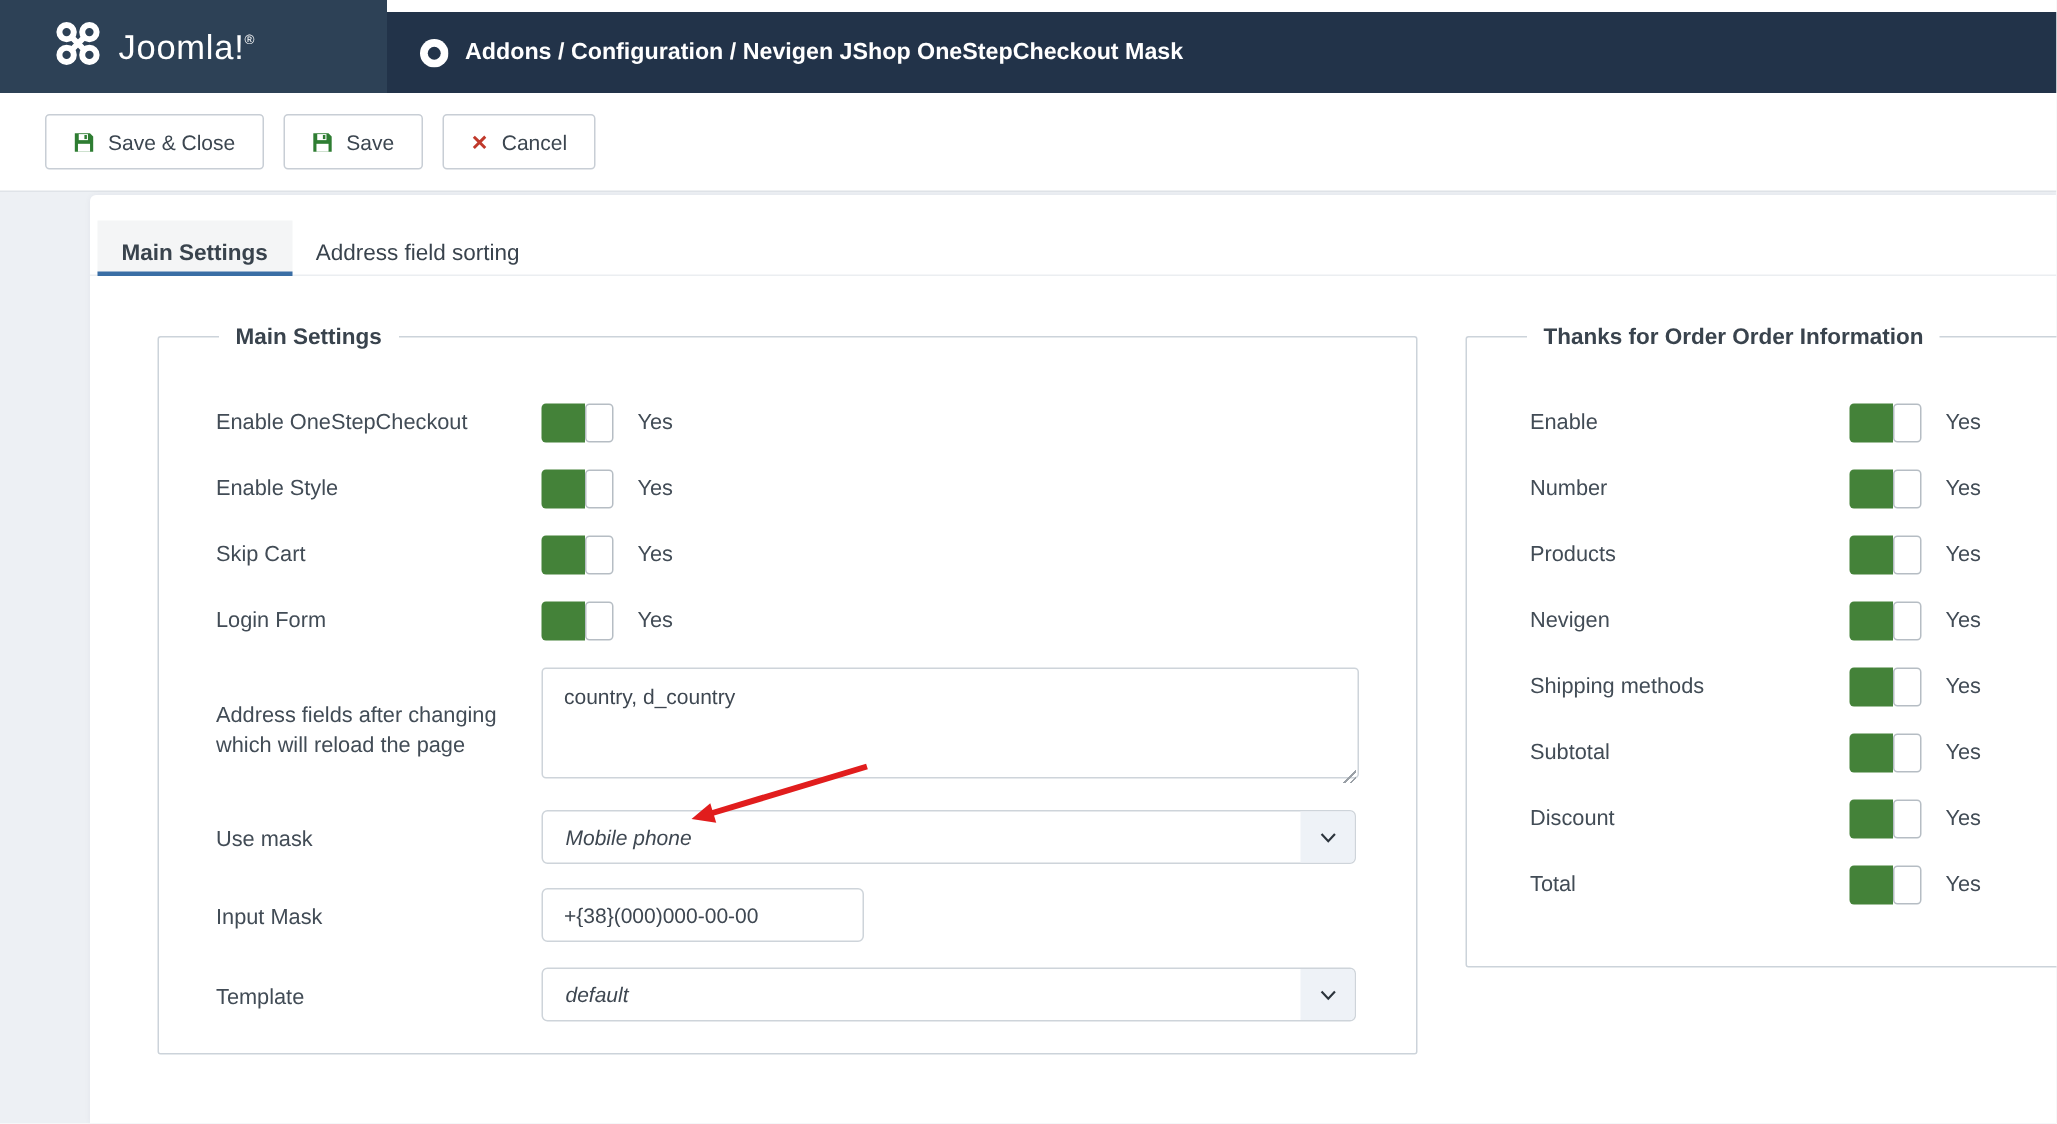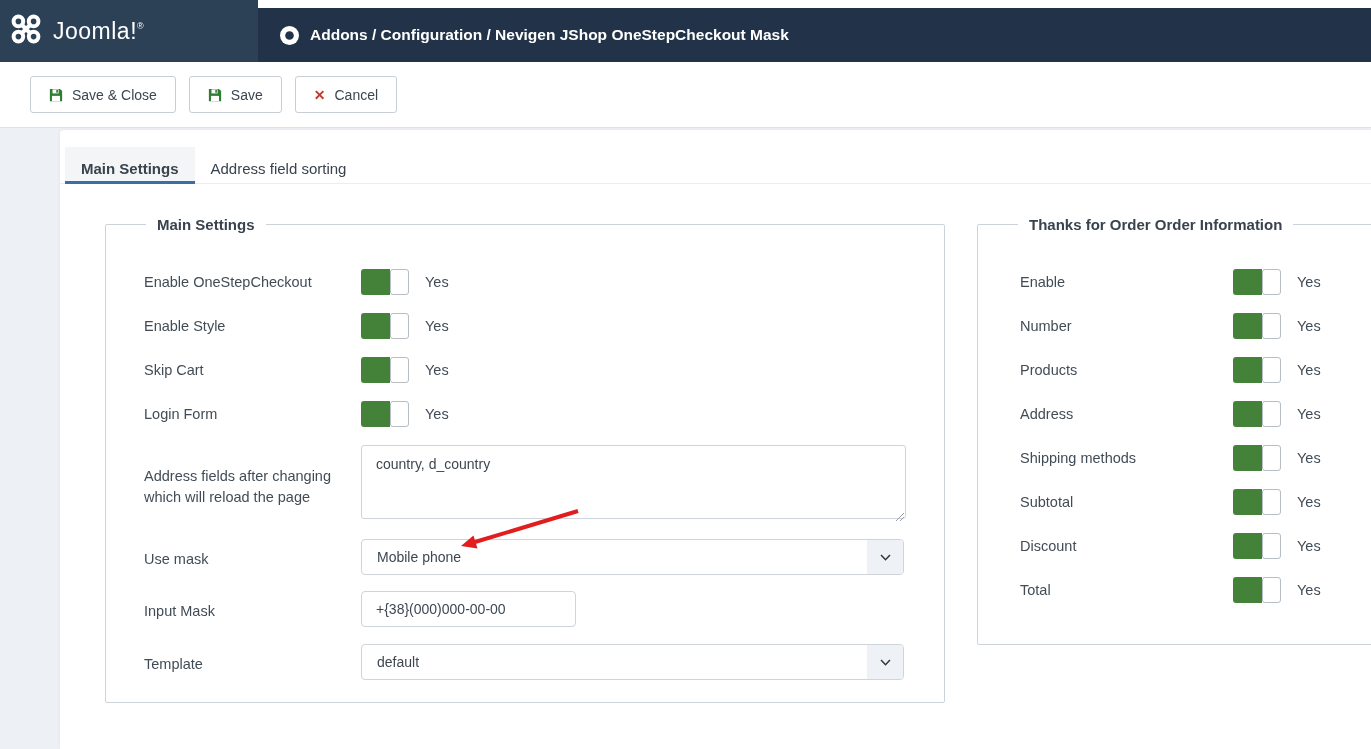--- a/index.html
+++ b/index.html
@@ -9,21 +9,21 @@
     background:#edf0f4;
     position:relative;
     color:#424c56;
   }
   
   .top-area { position:absolute; top:0; left:0; right:0; height:128px; background:#fff; border-bottom:1px solid #dfe3e8; }
 
   
   .logo-block {
     position:absolute; top:0; left:0; width:258px; height:62px;
-    background:#2d4156; display:flex; align-items:center; padding-left:10px; gap:11px;
+    background:#2d4156; display:flex; align-items:center; padding-left:36px; gap:11px;
     cursor:pointer;
   }
   .logo-text { color:#fff; font-size:23px; letter-spacing:.5px; }
   .logo-text sup { font-size:9px; vertical-align:10px; }
   .crumb-bar {
     position:absolute; top:8px; left:258px; right:0; height:54px;
     background:#223349; display:flex; align-items:center; padding-left:22px; gap:11px;
   }
   .crumb-text { color:#fff; font-size:15.5px; font-weight:600; }
 
@@ -84,21 +84,21 @@
   .grip {
     position:absolute; right:2px; bottom:2px; width:10px; height:10px; pointer-events:none;
     background:repeating-linear-gradient(135deg, transparent 0 2px, #9aa0a6 2px 3px);
     clip-path:polygon(100% 0, 100% 100%, 0 100%);
   }
   .ta-wrap { position:relative; width:545px; }
   .select {
     position:relative; width:545px; height:36px; border:1px solid #ced4da; border-radius:4px;
     background:#fff; display:flex; align-items:center; cursor:pointer;
   }
-  .sel-val { font-size:14px; color:#3e4751; padding-left:15px; }
+  .sel-val { font-size:14px; color:#3e4751; padding-left:15px;font-style:italic; }
   .sel-cap {
     position:absolute; top:0; right:0; width:36px; height:34px;
     background:#eef2f7; border-radius:0 3px 3px 0;
     display:flex; align-items:center; justify-content:center;
   }
   .tinput {
     width:215px; height:36px; border:1px solid #ced4da; border-radius:4px;
     font-size:14px; color:#3e4751; padding:0 14px; background:#fff;
     font-family:"Liberation Sans",sans-serif;
   }
@@ -277,21 +277,21 @@
       <div class="row">
         <div class="flabel">Products</div>
         <div class="toggle">
           <div class="tg-on"></div>
           <div class="tg-knob"></div>
         </div>
         <div class="tstate">Yes</div>
       </div>
 
       <div class="row">
-        <div class="flabel">Address</div>
+        <div class="flabel">Nevigen</div>
         <div class="toggle">
           <div class="tg-on"></div>
           <div class="tg-knob"></div>
         </div>
         <div class="tstate">Yes</div>
       </div>
 
       <div class="row">
         <div class="flabel">Shipping methods</div>
         <div class="toggle">

